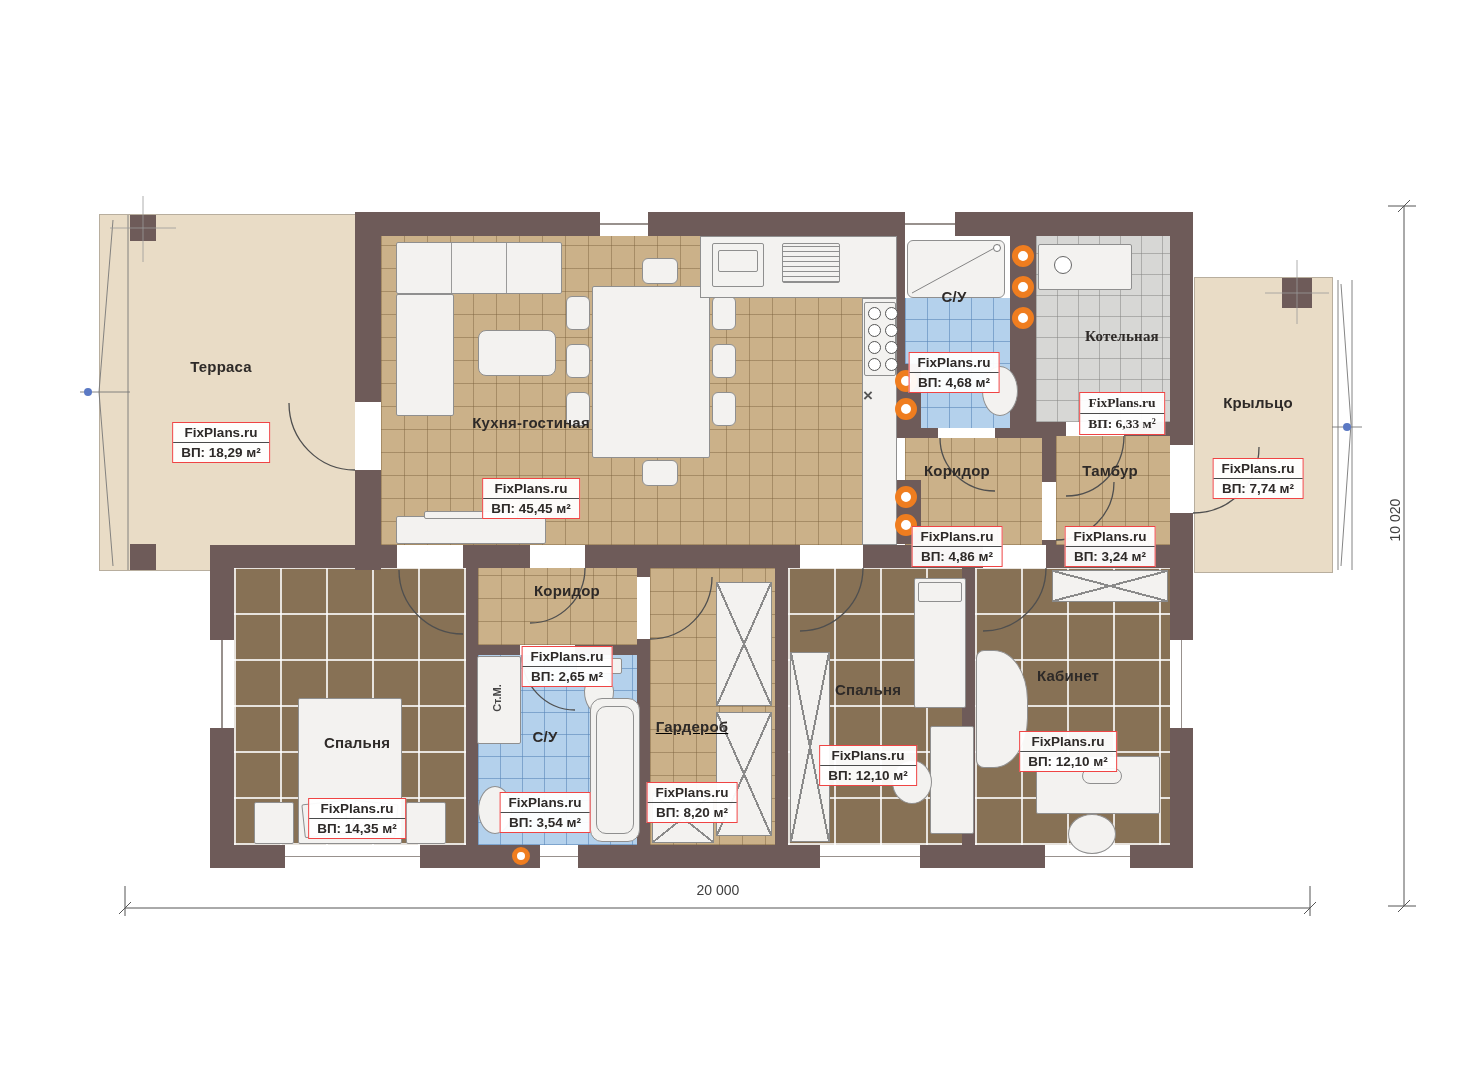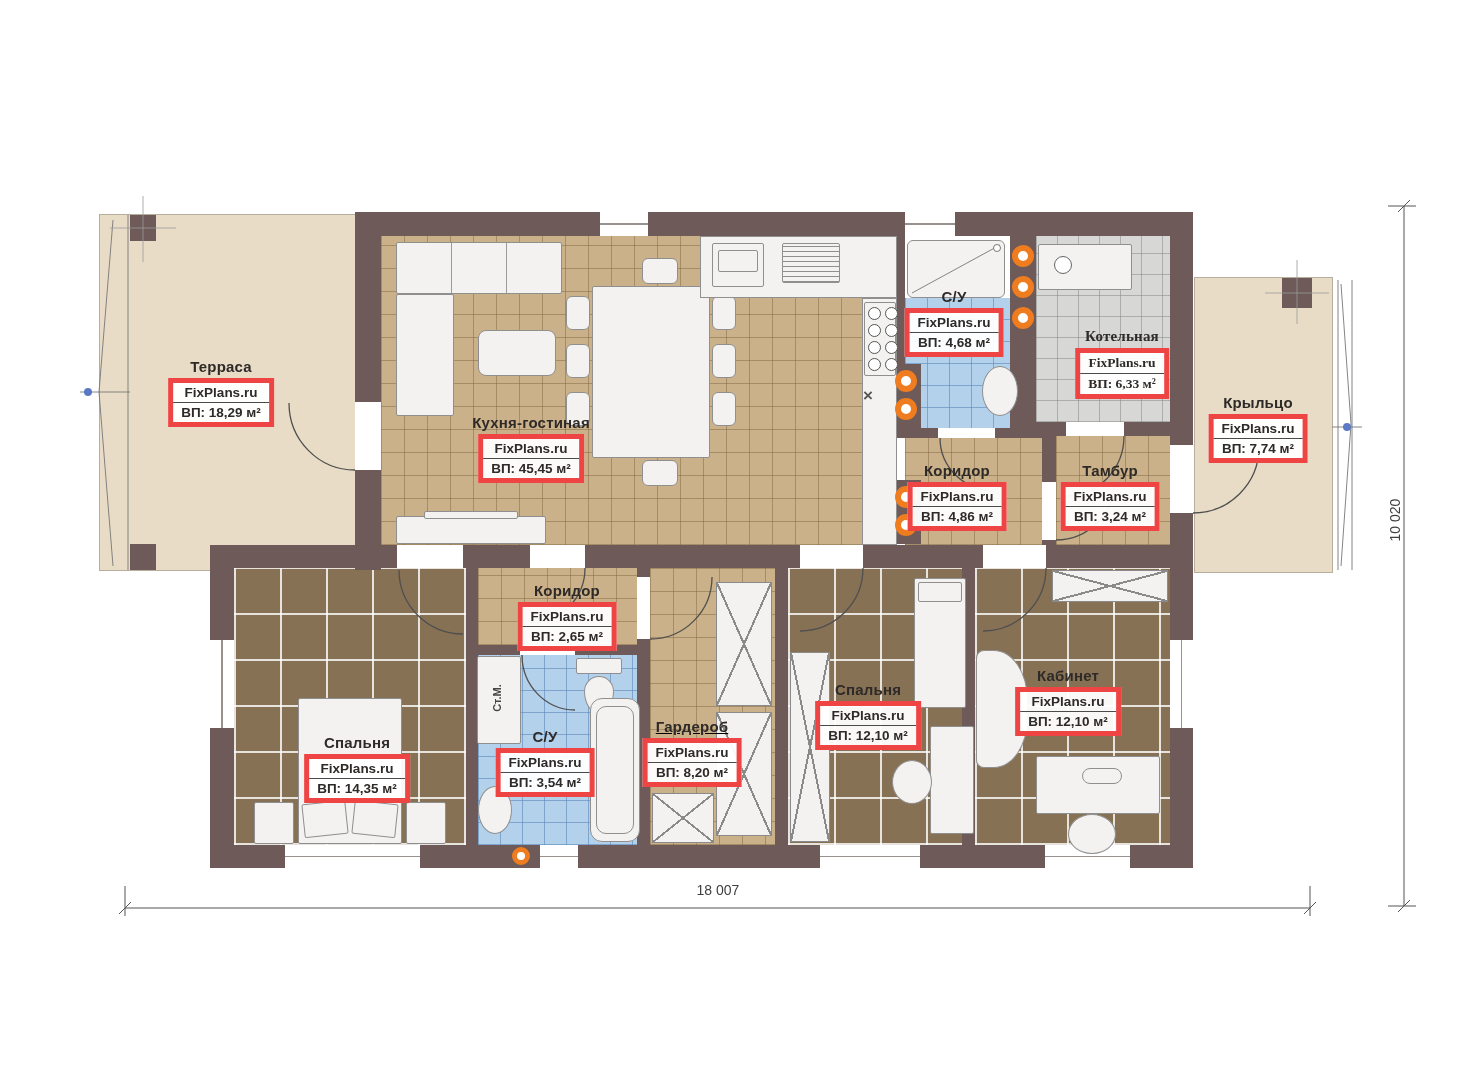--- a/index.html
+++ b/index.html
@@ -35,21 +35,21 @@
     linear-gradient(to bottom right, transparent calc(50% - 1px), #8a8a8a calc(50% - 1px), #8a8a8a calc(50% + 1px), transparent calc(50% + 1px));}
   .heater{position:absolute;width:22px;height:22px;border-radius:50%;border:6px solid #ef7d1f;
           background:#fff;box-sizing:border-box;z-index:12;}
   .heater.small{width:18px;height:18px;border-width:5px;}
   .grill{background-image:repeating-linear-gradient(0deg,#8f8f8f 0 1px,transparent 1px 5px);}
   .burners{display:grid;grid-template-columns:repeat(2,1fr);gap:4px;padding:4px 3px;}
   .burners i{width:11px;height:11px;border:1px solid #555;border-radius:50%;background:#fff;display:block;}
   .overlay{position:absolute;left:0;top:0;z-index:20;pointer-events:none;}
   .room-label{position:absolute;transform:translateX(-50%);text-align:center;z-index:30;}
   .room-name{font-weight:bold;font-size:15px;color:#2e2a28;letter-spacing:.2px;margin-bottom:3px;white-space:nowrap;}
-  .label-box{display:inline-block;border:5px solid #ef4444;background:rgba(255,255,255,.95);}
+  .label-box{display:inline-block;border:1px solid #ef4444;background:rgba(255,255,255,.95);margin-top:44px;}
   .label-row{font-weight:bold;font-size:13.5px;color:#2e2a28;padding:2px 8px;white-space:nowrap;}
   .label-row.area{border-top:1px solid #4a4a4a;}
   .dim-label{position:absolute;font-size:14px;color:#3f3f3f;z-index:30;white-space:nowrap;}
   .stm-label{position:absolute;z-index:13;font-size:11px;font-weight:bold;color:#444;
              transform:rotate(-90deg);transform-origin:center;white-space:nowrap;}
   .sink-x{position:absolute;z-index:13;font-size:17px;font-weight:bold;color:#555;}
   .circ{position:absolute;border:1.5px solid #666;border-radius:50%;background:#fff;z-index:11;box-sizing:border-box;}
 </style>
 </head>
 <body>
@@ -319,16 +319,16 @@
     </div>
   </div>
   <div class="room-label" style="left:1068px;top:667px;">
     <div class="room-name">Кабинет</div>
     <div class="label-box">
       <div class="label-row">FixPlans.ru</div>
       <div class="label-row area">ВП: 12,10 м²</div>
     </div>
   </div>
 
-  <div class="dim-label" style="left:718px;top:882px;transform:translateX(-50%);">18 007</div>
+  <div class="dim-label" style="left:718px;top:882px;transform:translateX(-50%);">20 000</div>
   <div class="dim-label" style="left:1360px;top:512px;width:70px;text-align:center;transform:rotate(-90deg);">10 020</div>
 
 </div>
 
 </body></html>

